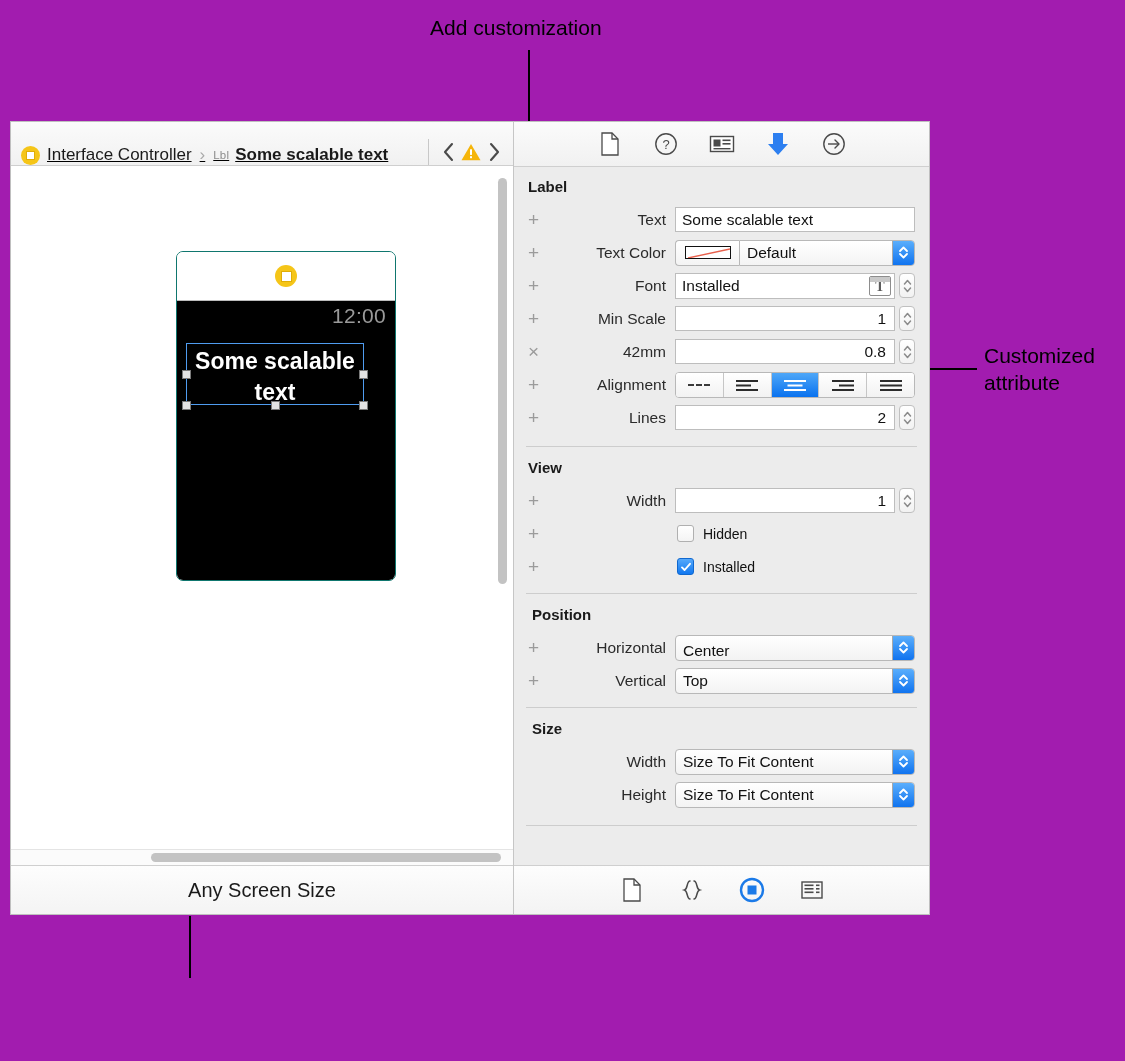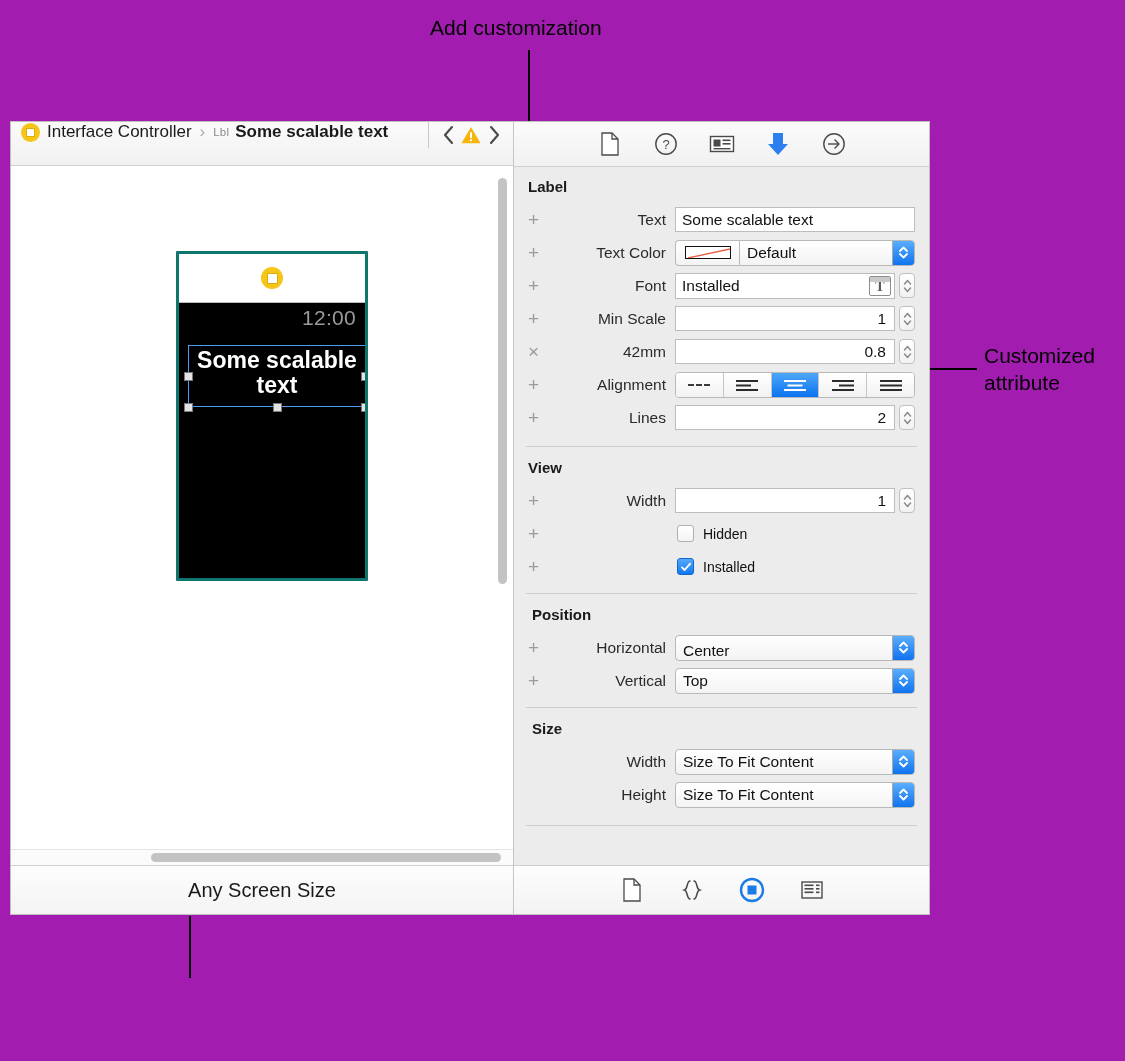--- a/index.html
+++ b/index.html
@@ -50,24 +50,25 @@
     flex-direction: column;
     border-right: 1px solid #c6c6c6;
     box-sizing: border-box;
     background: #fff;
   }
   #jumpbar {
     height: 44px;
     background: linear-gradient(#fbfbfb, #f1f1f1);
     border-bottom: 1px solid #cfcfcf;
     display: flex;
-    align-items: flex-start;
+    align-items: flex-end;
     padding: 0 6px 0 10px;
     box-sizing: border-box;
     flex: none;
+    text-decoration: underline;
   }
   .crumb { display: flex; align-items: center; }
   .crumb-doc-icon {
     width: 19px; height: 19px; border-radius: 50%;
     background: #f5c518;
     display: flex; align-items: center; justify-content: center;
     margin-right: 7px; flex: none;
   }
   .crumb-doc-icon i {
     display:block; width: 9px; height: 9px;
@@ -101,24 +102,24 @@
   #canvas-area {
     position: relative;
     flex: 1;
     background: #ffffff;
     min-height: 0;
     overflow: hidden;
   }
   #watch {
     position: absolute;
     left: 165px; top: 85px;
-    width: 192px; height: 330px;
-    background: #ffffff;
-    border: 3px solid #0f766e;
-    border-radius: 1px;
+    width: 220px; height: 330px;
+    background: #ffffff;
+    border: 1px solid #0f766e;
+    border-radius: 7px;
     box-sizing: border-box;
     overflow: hidden;
   }
   #watch-titlebar {
     height: 49px;
     background: #ffffff;
     display: flex; align-items: center; justify-content: center;
     border-bottom: 1px solid #bcbcbc;
     box-sizing: border-box;
   }
@@ -141,21 +142,21 @@
   }
   #watch-label-box {
     position: absolute;
     left: 9px; top: 42px; width: 178px; height: 62px;
     border: 1px solid #4f9cf0;
     box-sizing: border-box;
   }
   #watch-label-text {
     color: #ffffff;
     font-size: 23px;
-    line-height: 25px;
+    line-height: 31px;
     font-weight: bold;
     text-align: center;
     padding-top: 2px;
     white-space: pre-line;
   }
   .handle {
     position: absolute; width: 9px; height: 9px;
     background: #e3e3e3; border: 1px solid #7a7a7a; box-sizing: border-box;
   }
 

